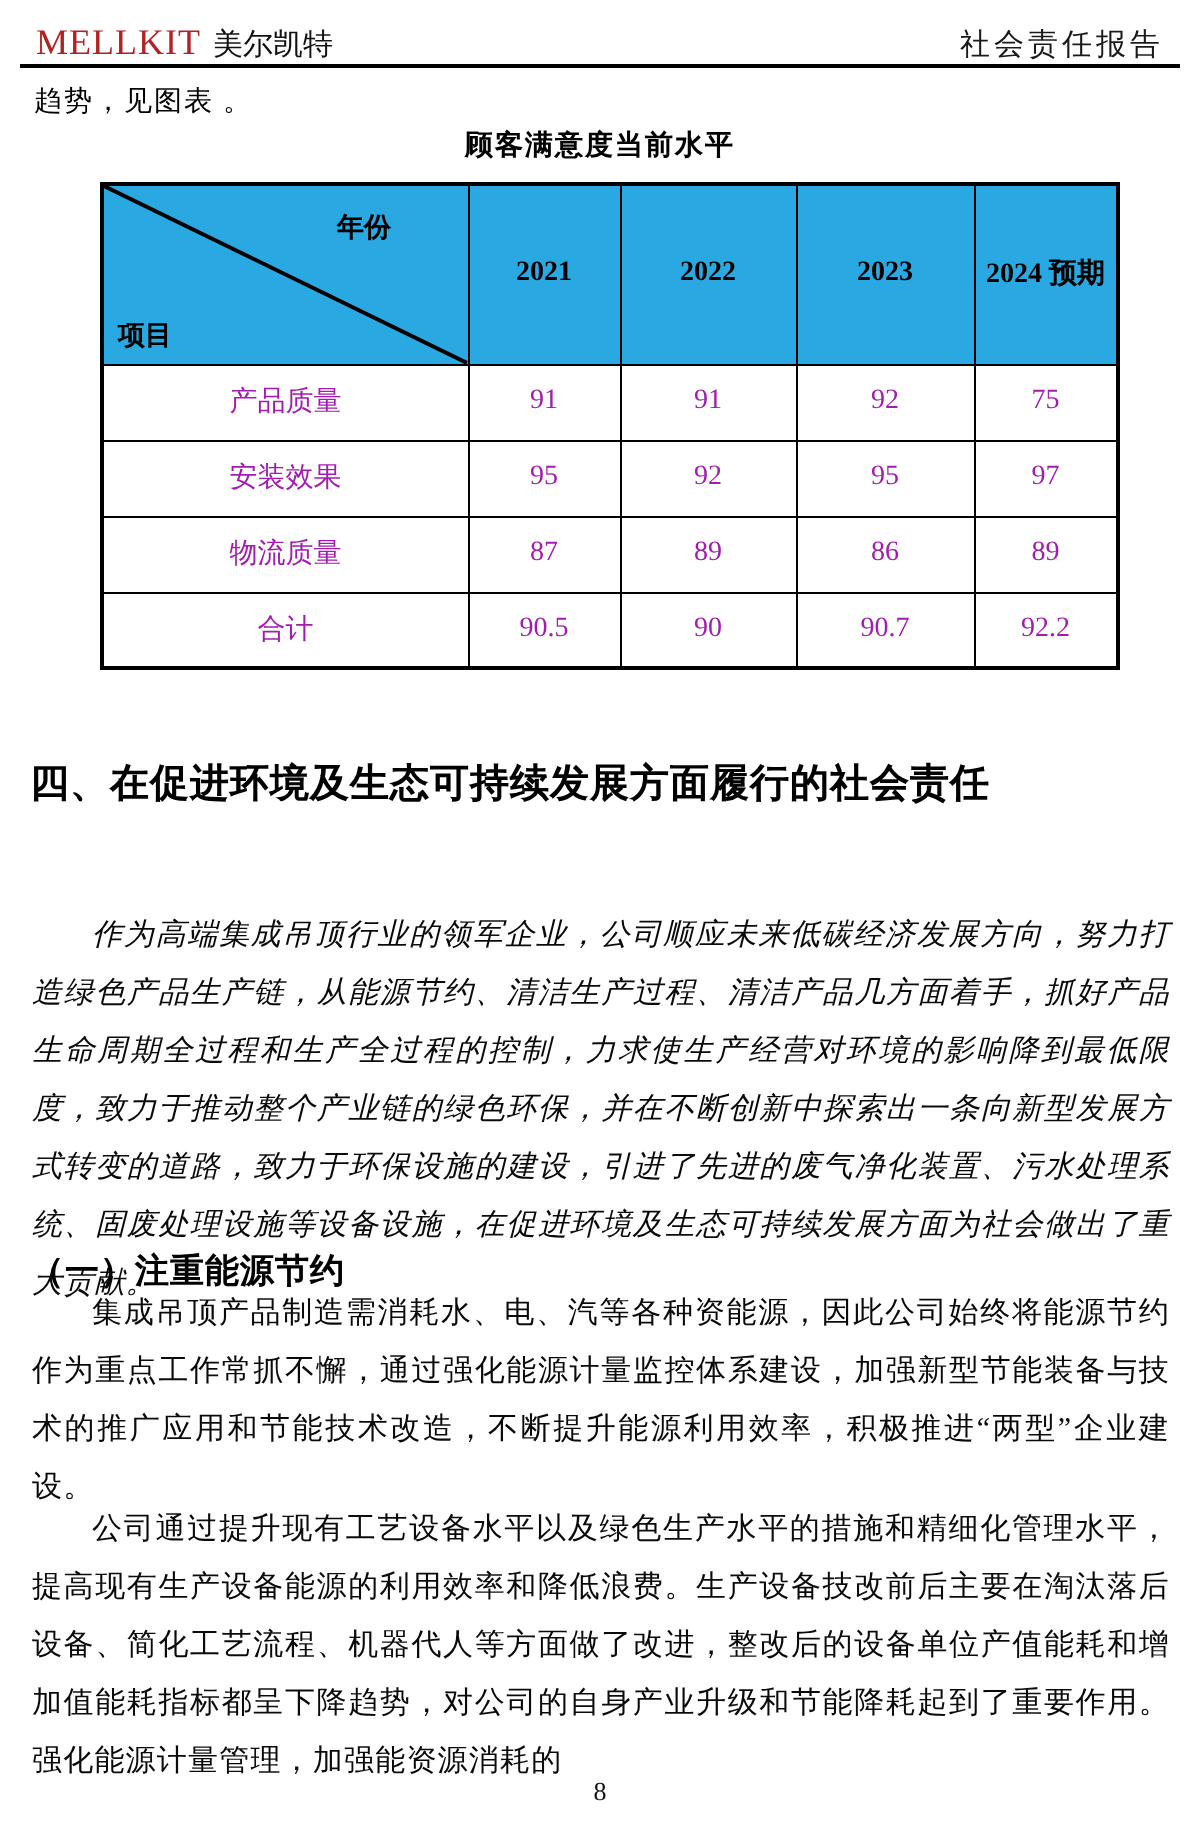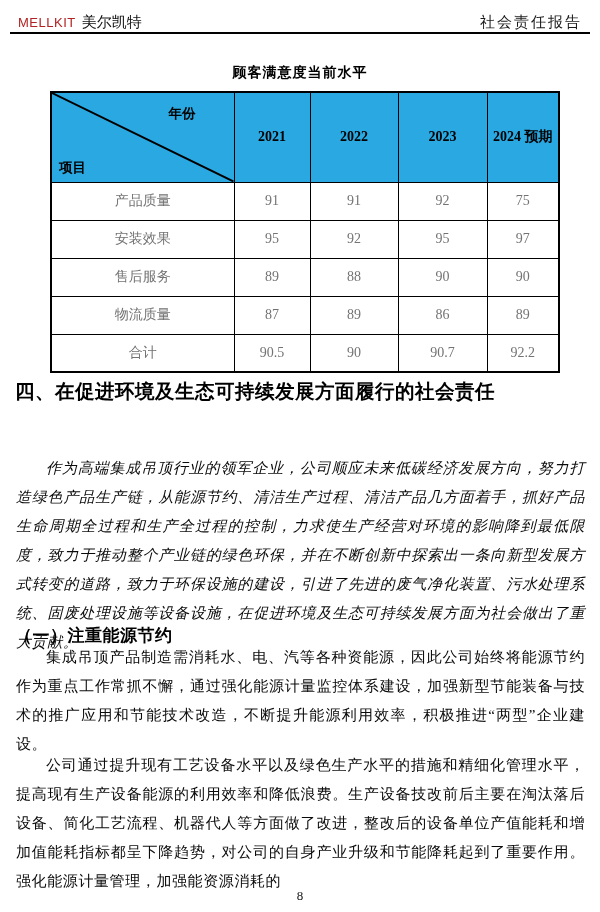--- a/index.html
+++ b/index.html
@@ -14,22 +14,22 @@
     overflow:hidden;
   }
 
   
   .doc-header {
     position:absolute; top:8px; left:18px; right:18px; height:24px;
     display:flex; justify-content:space-between; align-items:flex-end;
   }
   .brand { display:flex; align-items:baseline; gap:6px; }
   .brand-en {
-    font-family:Liberation Sans, sans-serif;
-    font-size:13px; color:#b22222; letter-spacing:0.5px;
+    font-family:Liberation Serif, serif;
+    font-size:18px; color:#b22222; letter-spacing:0.5px;
   }
   .brand-cn { font-size:15px; color:#111; }
   .header-right { font-size:15px; color:#1a1a1a; letter-spacing:2px; }
   .header-rule {
     position:absolute; top:32px; left:10px; right:10px;
     height:2px; background:#000;
   }
 
   
   .intro {
@@ -51,21 +51,21 @@
   table.sat, table.sat td, table.sat th { border:1px solid #000; }
   table.sat { border:2px solid #000; }
   table.sat th {
     background:#29a8e2; height:90px;
     font-family:"Liberation Serif", serif;
     font-weight:bold; font-size:14px; text-align:center;
     vertical-align:middle; color:#000;
   }
   table.sat td {
     height:38px; text-align:center; vertical-align:middle;
-    font-size:14px; color:#737373; background:#fff;
+    font-size:14px; color:#a21caf; background:#fff;
   }
   .col-item { width:183px; }
   .col-y1 { width:76px; }
   .col-y2 { width:88px; }
   .col-y3 { width:89px; }
   .col-y4 { width:72px; }
   .corner-cell { position:relative; padding:0; }
   .corner-cell svg { position:absolute; inset:0; width:100%; height:100%; }
   .corner-top {
     position:absolute; top:12px; right:38px;
@@ -109,20 +109,21 @@
 
   <div class="doc-header">
     <div class="brand">
       <span class="brand-en">MELLKIT</span>
       <span class="brand-cn">美尔凯特</span>
     </div>
     <div class="header-right">社会责任报告</div>
   </div>
   <div class="header-rule"></div>
 
+  <div class="intro">趋势，见图表 。</div>
 
   <div class="tbl-title">顾客满意度当前水平</div>
 
   <table class="sat">
     <colgroup>
       <col class="col-item">
         <col class="col-y1">
         <col class="col-y2">
         <col class="col-y3">
         <col class="col-y4">
@@ -151,27 +152,20 @@
         <td>75</td>
       </tr>
       <tr>
         <td>安装效果</td>
         <td>95</td>
         <td>92</td>
         <td>95</td>
         <td>97</td>
       </tr>
       <tr>
-        <td>售后服务</td>
-        <td>89</td>
-        <td>88</td>
-        <td>90</td>
-        <td>90</td>
-      </tr>
-      <tr>
         <td>物流质量</td>
         <td>87</td>
         <td>89</td>
         <td>86</td>
         <td>89</td>
       </tr>
       <tr>
         <td>合计</td>
         <td>90.5</td>
         <td>90</td>

